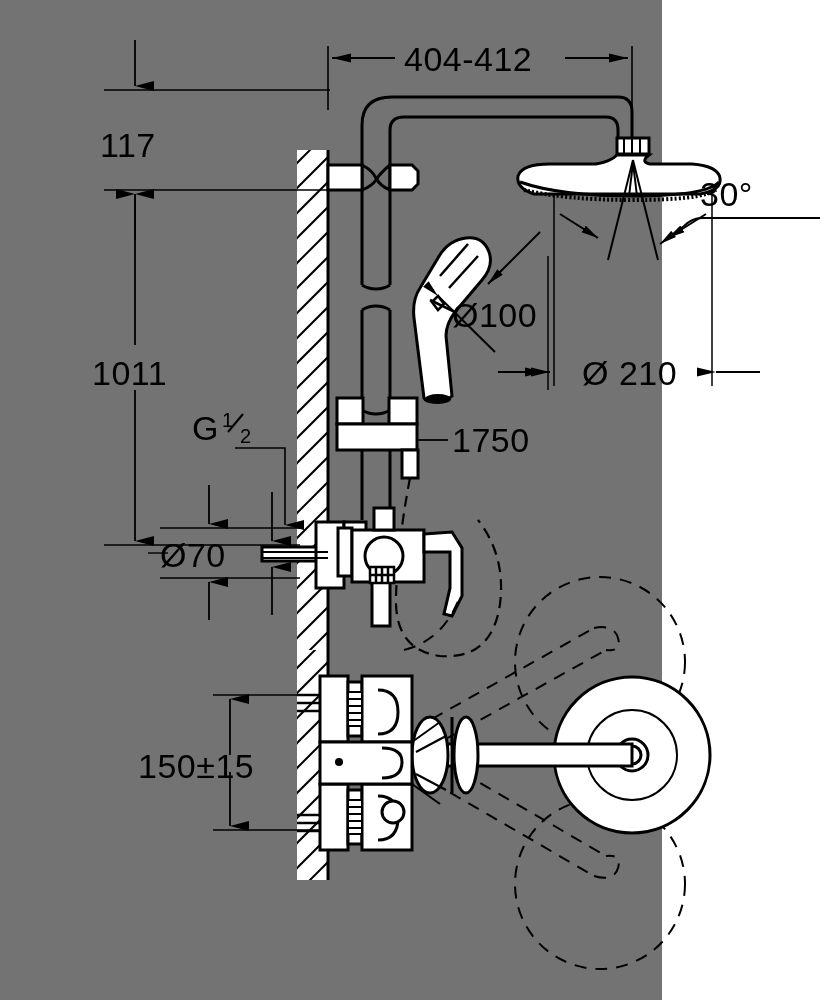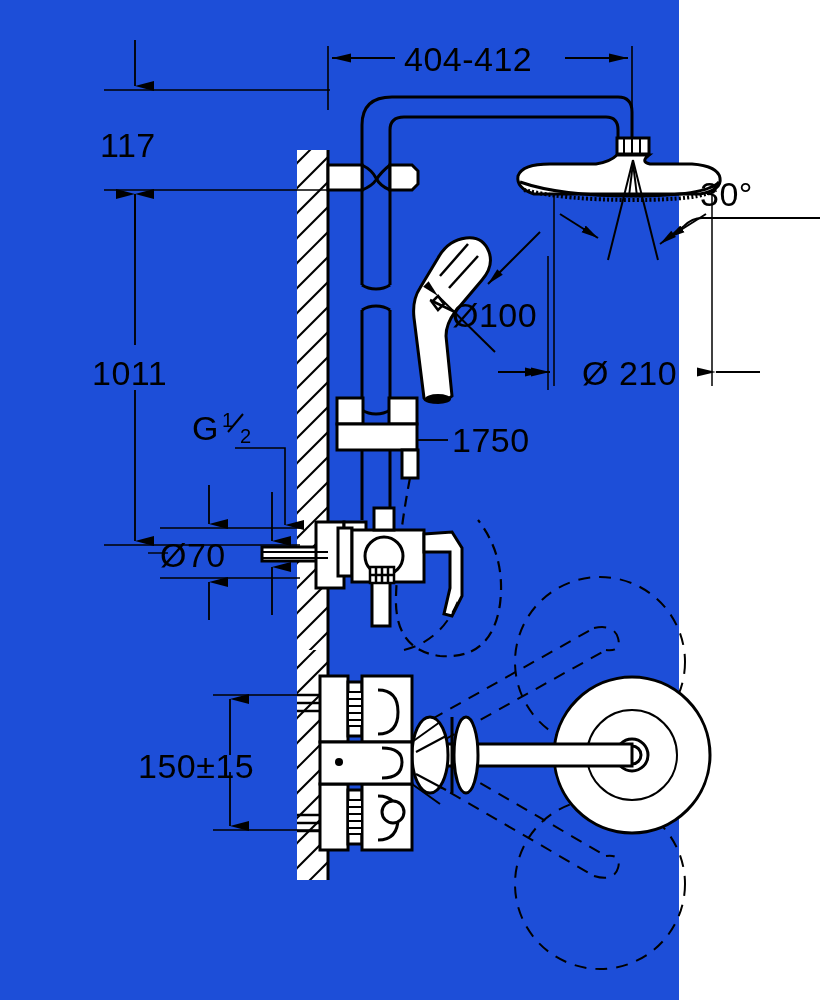--- a/index.html
+++ b/index.html
@@ -1,19 +1,19 @@
 <!DOCTYPE html>
 <html><head>
 <meta charset="utf-8">
 <title>Shower System Technical Drawing</title>
 <style>
   html,body{margin:0;padding:0;background:#ffffff;}
   body{width:834px;height:1000px;overflow:hidden;
        font-family:"Liberation Sans","DejaVu Sans",sans-serif;color:#000;}
-  #stage{position:relative;width:662px;height:1000px;background:#1d4ed8;padding-left:17px;}
+  #stage{position:relative;width:662px;height:1000px;background:#737373;}
   svg#drawing{position:absolute;left:0;top:0;width:834px;height:1000px;display:block;}
   .dimtext{font-family:"Liberation Sans","DejaVu Sans",sans-serif;
            font-size:34px;fill:#000;letter-spacing:0.5px;}
   .sup{font-size:20px;}
 </style>
 </head>
 <body>
 
 <div id="stage">
 <svg id="drawing" viewBox="0 0 834 1000" xmlns="http://www.w3.org/2000/svg">

